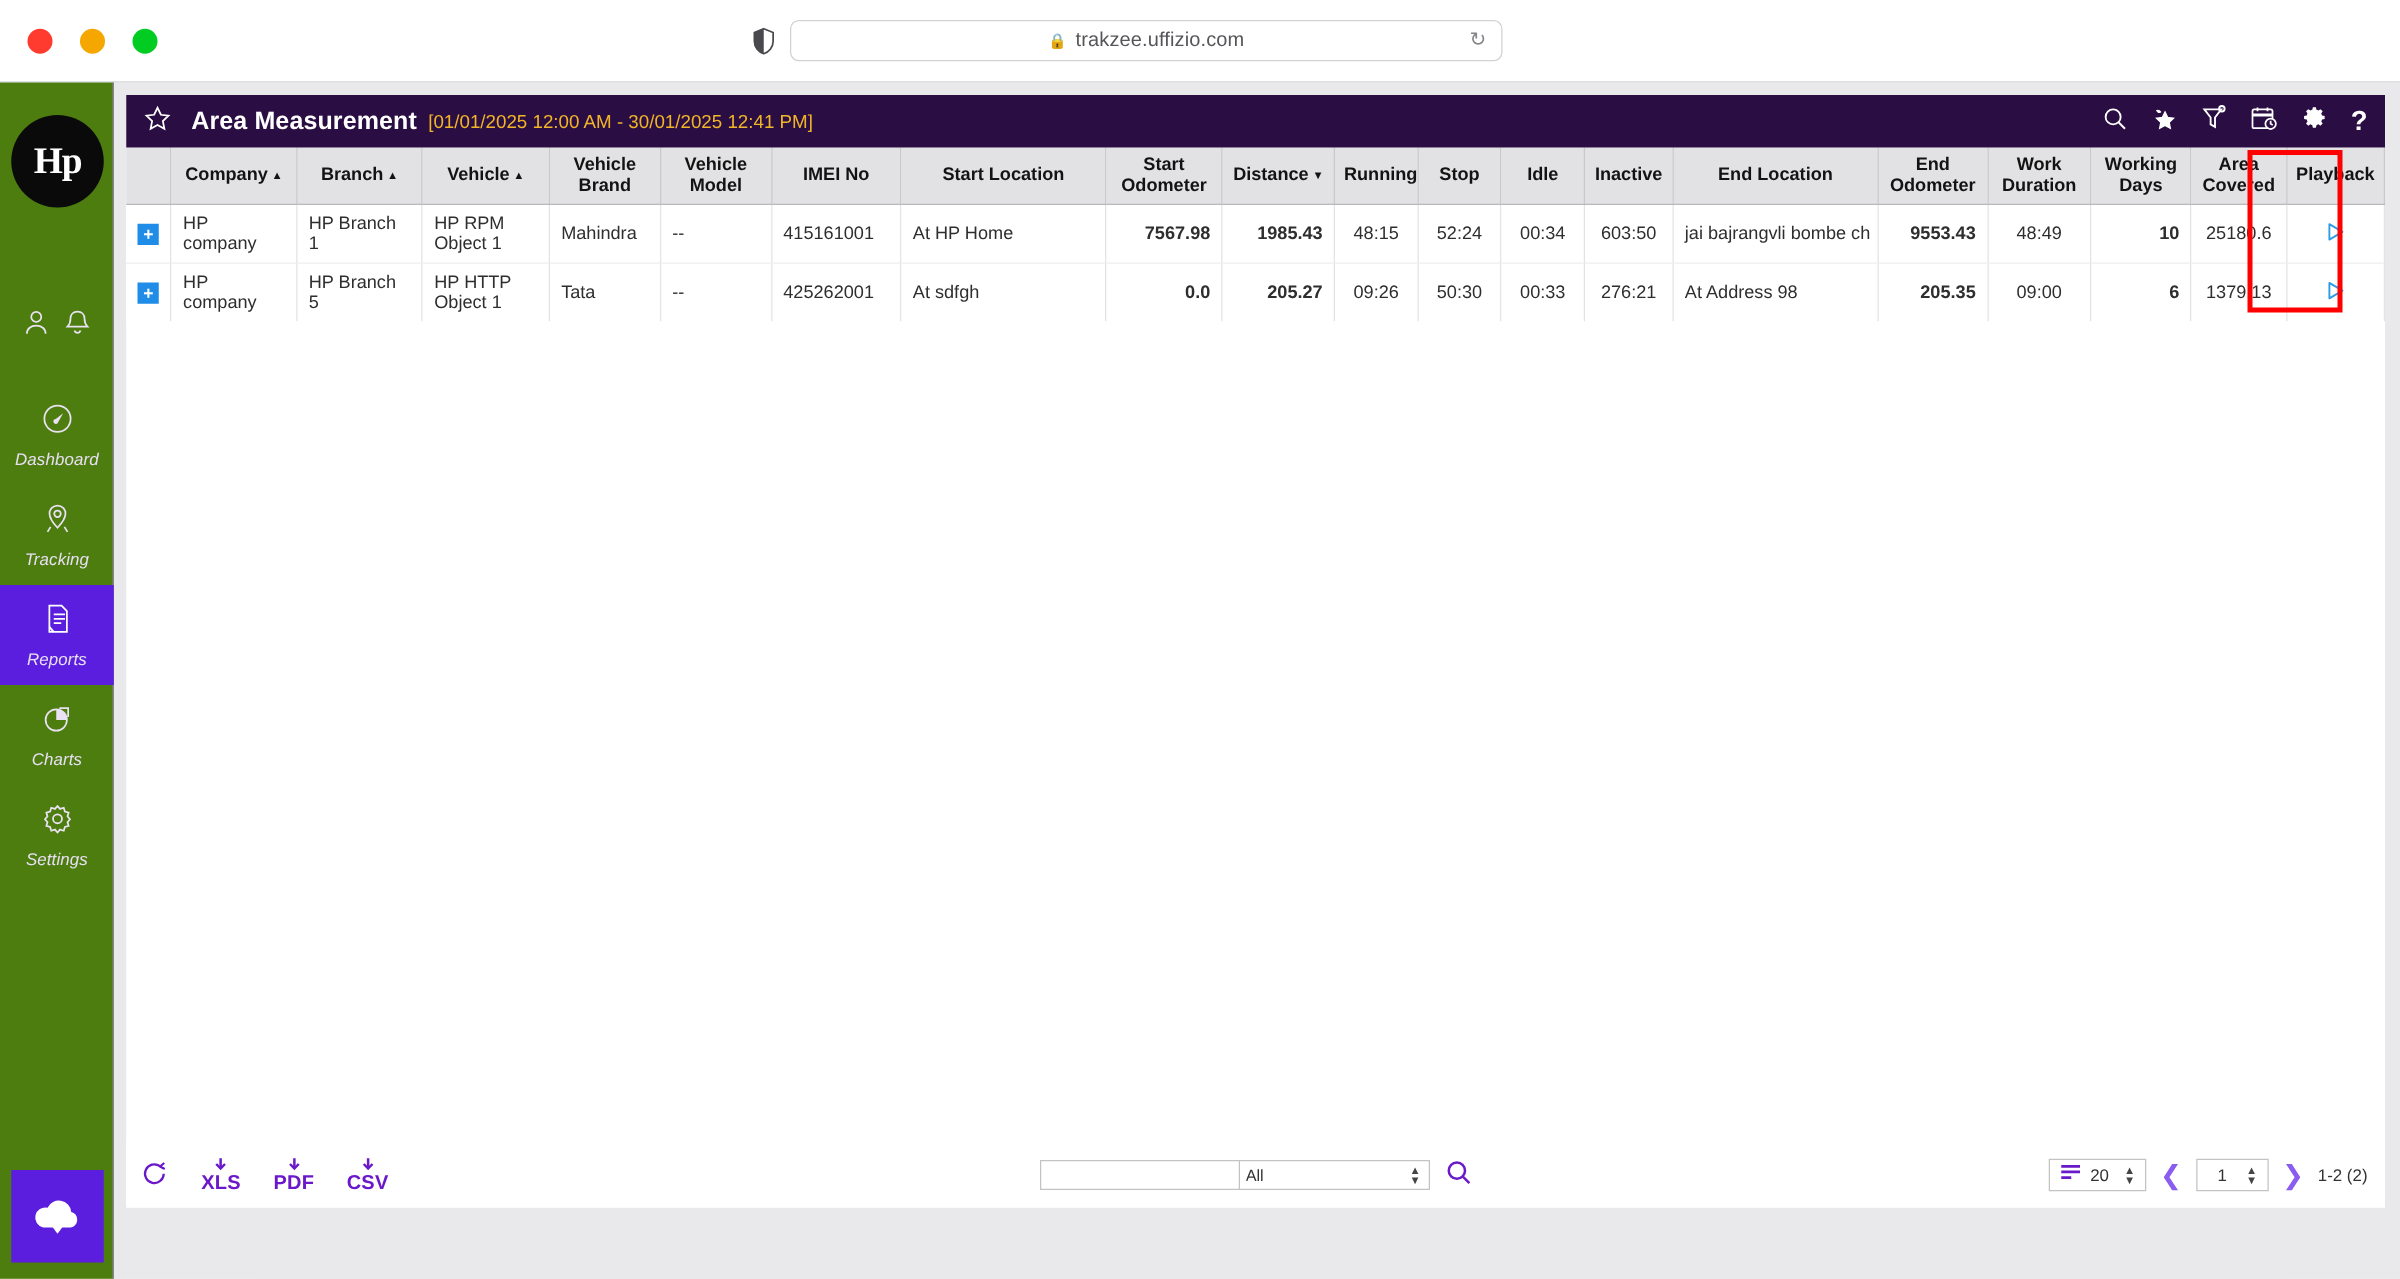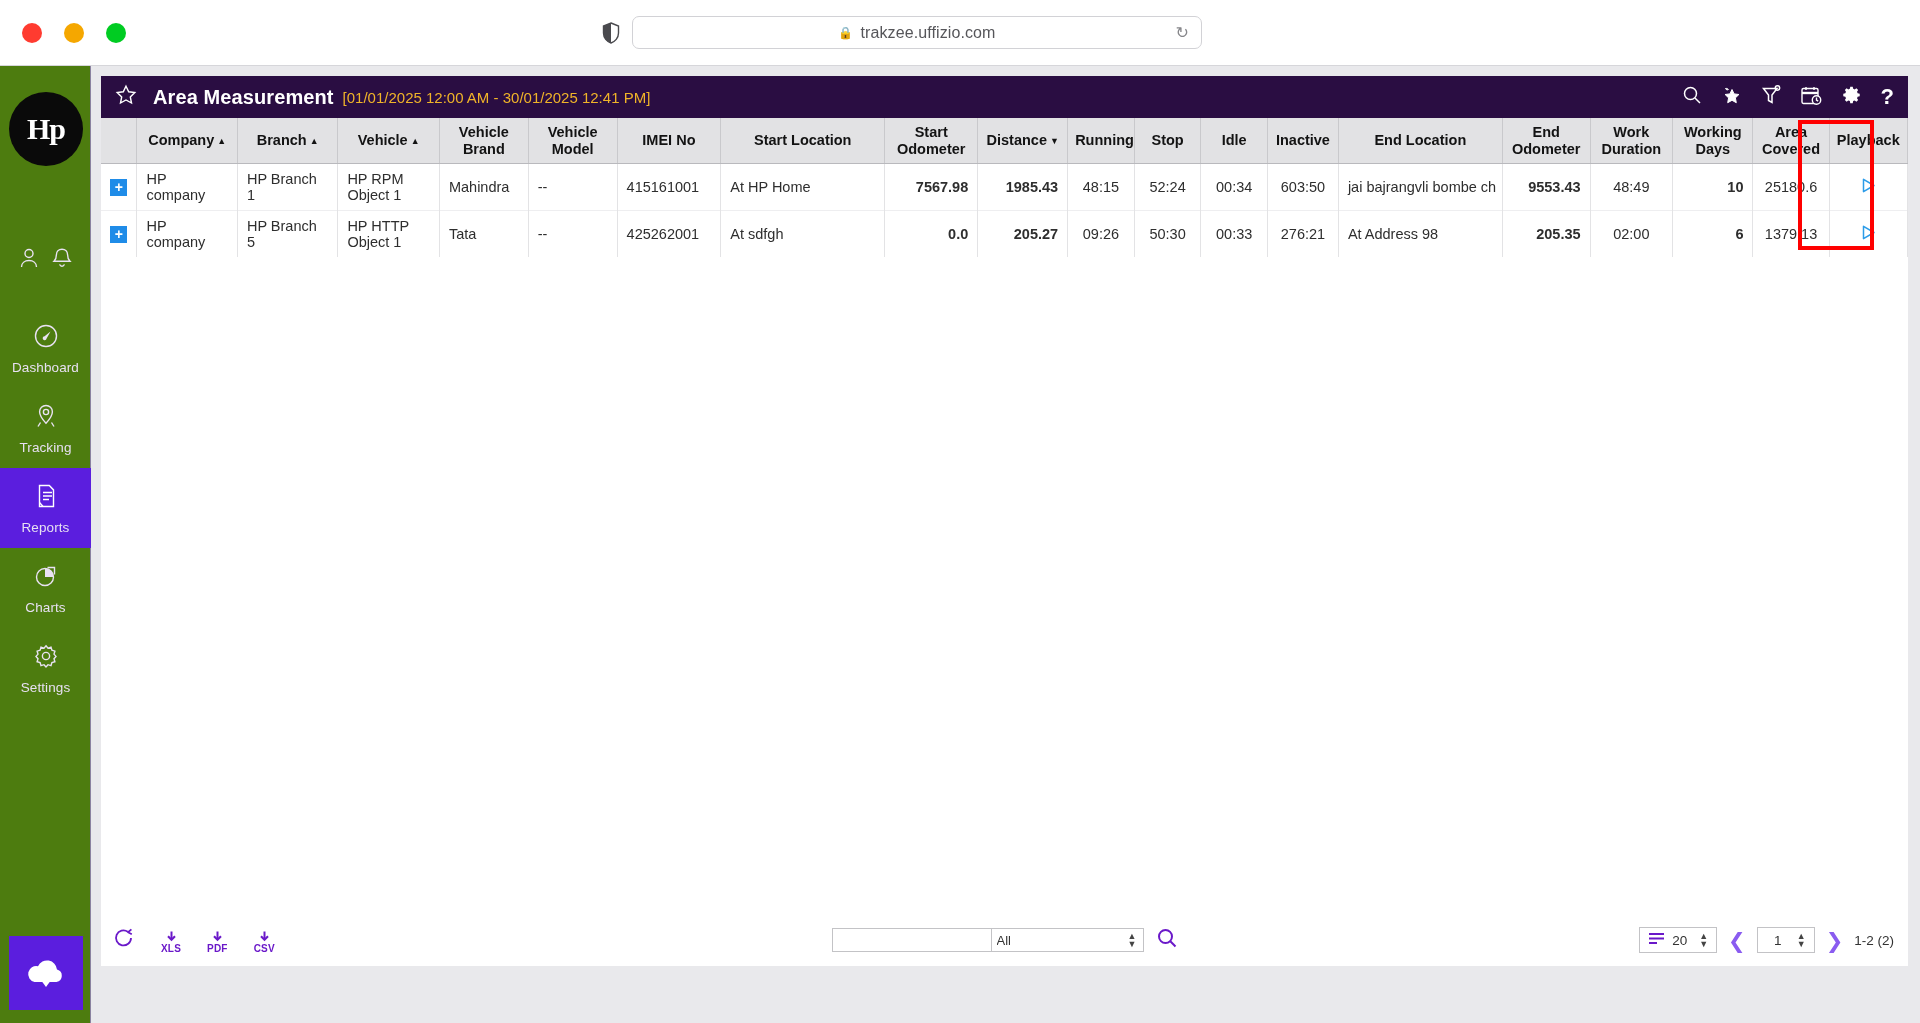--- a/index.html
+++ b/index.html
@@ -65,21 +65,21 @@
     position: absolute; top: 180px; left: 0; width: 91px;
     display: flex; justify-content: space-around; padding: 0 12px;
   }
   .top-icon-row svg { display: block; }
 
   .nav-item {
     position: relative;
     width: 91px; height: 80px;
     display: flex; flex-direction: column;
     align-items: center; justify-content: center;
-    gap: 6px; cursor: pointer;
+    gap: 6px; cursor: pointer; font-style: italic;
   }
   .nav-item.active { background: #5b1ede; }
   .nav-label {
     font-size: 13.5px; color: #e7e0f2; letter-spacing: .1px;
   }
   #nav-list { position: absolute; top: 242px; left: 0; width: 91px; }
 
   #upload-tile {
     position: absolute; left: 9px; top: 870px;
     width: 74px; height: 74px; background: #5b1ede;
@@ -162,21 +162,21 @@
   #footer {
     position: absolute; left: 0; bottom: 0;
     width: 1807px; height: 52px;
     background: #ffffff;
     display: flex; align-items: center;
   }
   #export-group {
     position: absolute; left: 12px; display: flex; align-items: flex-end; gap: 26px;
   }
   .exp { display: flex; flex-direction: column; align-items: center; cursor: pointer; }
-  .exp-label { font-size: 10px; font-weight: bold; color: #6a18c9; letter-spacing: .2px; }
+  .exp-label { font-size: 16px; font-weight: bold; color: #6a18c9; letter-spacing: .2px; }
   #search-group {
     position: absolute; left: 50%; transform: translateX(-50%);
     display: flex; align-items: center; gap: 0;
   }
   #search-input {
     width: 160px; height: 24px; border: 1px solid #c3c3c6;
     font-size: 13px; padding: 2px 5px; font-family: "Liberation Sans", sans-serif;
     background:#fff; color:#222;
   }
   #search-select {
@@ -452,21 +452,21 @@
           <td>425262001</td>
           <td>At sdfgh</td>
           <td class="num b">0.0</td>
           <td class="num b">205.27</td>
           <td class="ctr c-run">09:26</td>
           <td class="ctr c-stop">50:30</td>
           <td class="ctr c-idle">00:33</td>
           <td class="ctr c-inact">276:21</td>
           <td class="clip">At Address 98</td>
           <td class="num b">205.35</td>
-          <td class="ctr">02:00</td>
+          <td class="ctr">09:00</td>
           <td class="num b">6</td>
           <td class="ctr">1379.13</td>
           <td class="ctr">
             <span class="play-tri">
               <svg width="19" height="19" viewBox="0 0 19 19" fill="none" stroke="#2c9ce8" stroke-width="1.5" stroke-linejoin="round">
                 <path d="M4.5 3.3 L15 9.5 L4.5 15.7 Z"></path>
               </svg>
             </span>
           </td>
         </tr>

